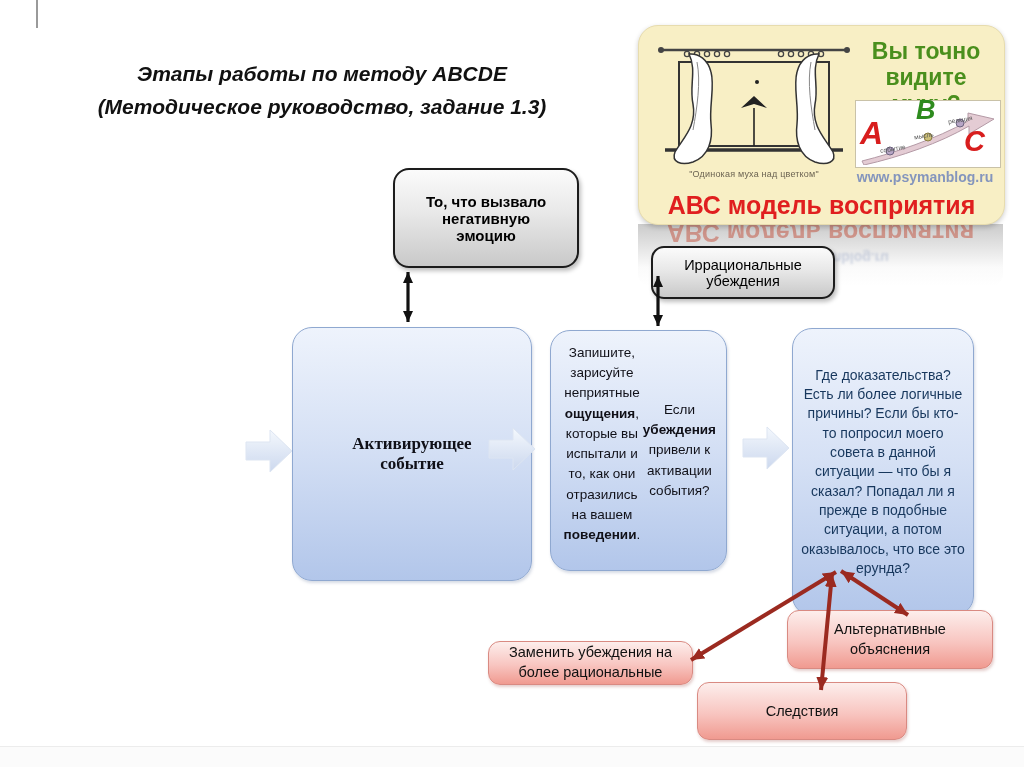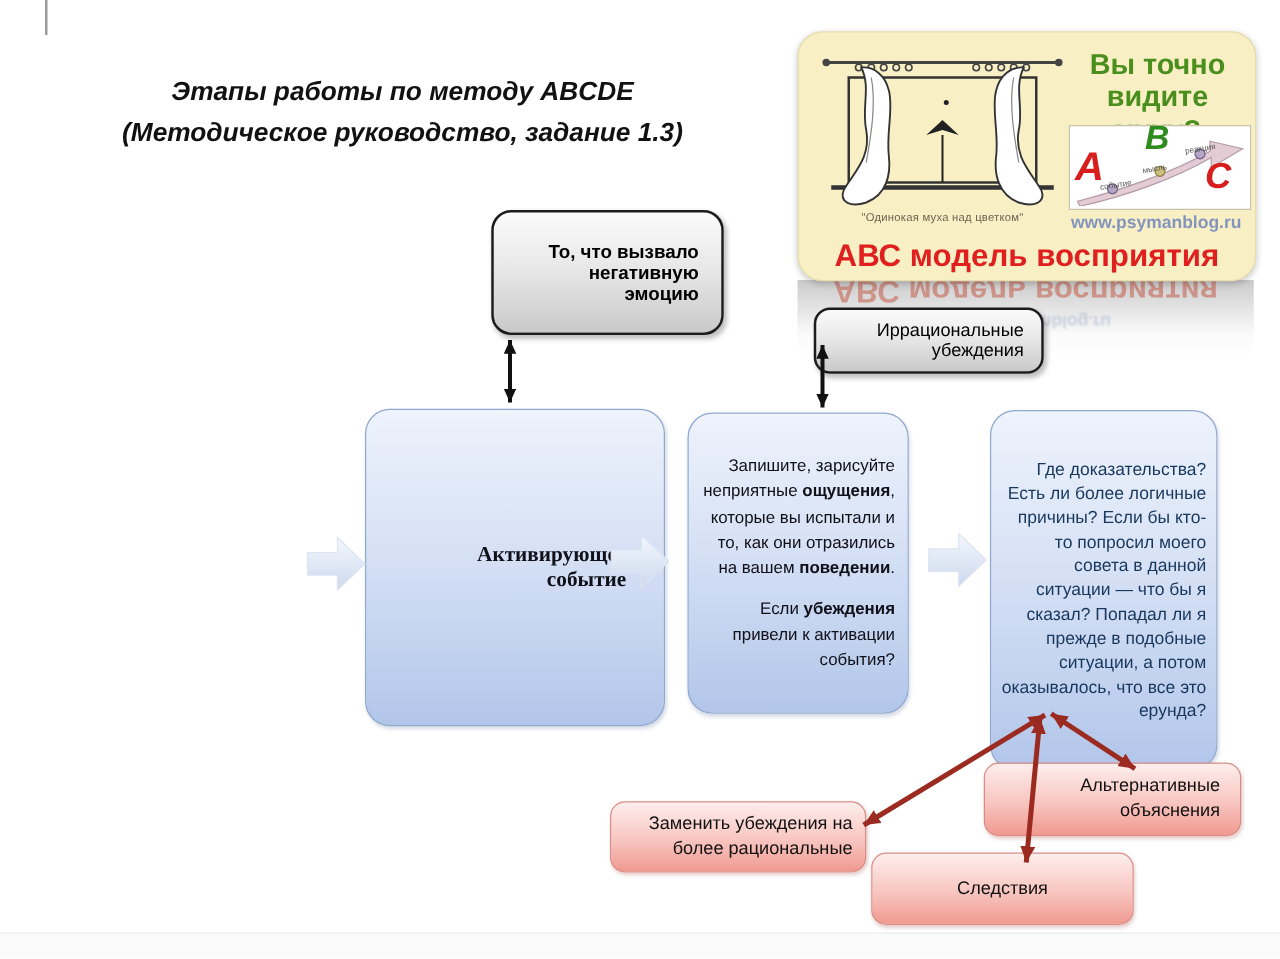--- a/index.html
+++ b/index.html
@@ -5,42 +5,42 @@
   html,body{margin:0;padding:0;background:#fff;}
   #slide{position:relative;width:1024px;height:767px;background:#ffffff;overflow:hidden;
          font-family:"Liberation Sans","DejaVu Sans",sans-serif;}
   .abs{position:absolute;}
 
   
   .title{left:62px;top:58px;width:520px;text-align:center;font-size:21px;font-weight:bold;
          font-style:italic;color:#111;line-height:1.55;white-space:pre-line;}
 
   
-  .box{display:flex;align-items:center;justify-content:center;text-align:right;box-sizing:border-box;}
+  .box{display:flex;align-items:center;justify-content:center;text-align:center;box-sizing:border-box;}
   .box-gray{background:linear-gradient(to bottom,#fbfbfb 0%,#e8e8e8 45%,#c9c9c9 100%);
             border:2.5px solid #1c1c1c;border-radius:16px;color:#000;
             box-shadow:2px 3px 4px rgba(0,0,0,.25);}
   .box-blue{background:linear-gradient(to bottom,#eef3fc 0%,#d6e1f5 45%,#b2c6ea 100%);
             border:1.5px solid #8fa8d0;border-radius:20px;color:#101018;
             box-shadow:1px 2px 3px rgba(90,110,150,.25);}
   .box-red{background:linear-gradient(to bottom,#fdeeec 0%,#f8c5c0 55%,#f09a90 100%);
            border:1.5px solid #d98a82;border-radius:12px;color:#111;
            box-shadow:1px 2px 3px rgba(150,60,50,.25);}
 
   .trigger-box{left:393px;top:168px;width:186px;height:100px;font-size:15px;font-weight:bold;padding:6px 18px;}
   .irrational-box{left:651px;top:246px;width:184px;height:53px;font-size:14.5px;padding:4px 14px;border-radius:13px;z-index:4;}
 
   .problem-box{left:57px;top:332px;width:218px;height:237px;font-size:17px;font-weight:bold;padding:10px 24px;}
   .activating-box{left:292px;top:327px;width:240px;height:254px;font-size:17px;font-weight:bold;padding:10px 30px;font-family:Liberation Serif, serif;}
-  .record-box{left:550px;top:330px;width:177px;height:241px;font-size:13.5px;padding:8px 10px;flex-direction:column;}
+  .record-box{left:550px;top:330px;width:177px;height:241px;font-size:13.5px;padding:8px 10px;}
   .record-box p{margin:0 0 13px 0;line-height:1.5;}
   .record-box p:last-child{margin:0;}
   .evidence-box{left:792px;top:328px;width:182px;height:288px;font-size:14px;color:#17375d;padding:6px 8px;line-height:1.38;}
 
-  .replace-box{left:488px;top:641px;width:205px;height:57px;font-size:14.5px;padding:4px 10px;line-height:1.35;}
+  .replace-box{left:488px;top:641px;width:205px;height:44px;font-size:14.5px;padding:4px 10px;line-height:1.35;}
   .alt-box{left:787px;top:610px;width:206px;height:59px;font-size:14.5px;padding:4px 16px;line-height:1.35;}
   .cons-box{left:697px;top:682px;width:210px;height:58px;font-size:14.5px;padding:4px 16px;}
 
   
   .chev{width:54px;height:56px;}
   .chev-1{left:242px;top:423px;}
   .chev-2{left:485px;top:421px;}
   .chev-3{left:739px;top:420px;}
 
   

